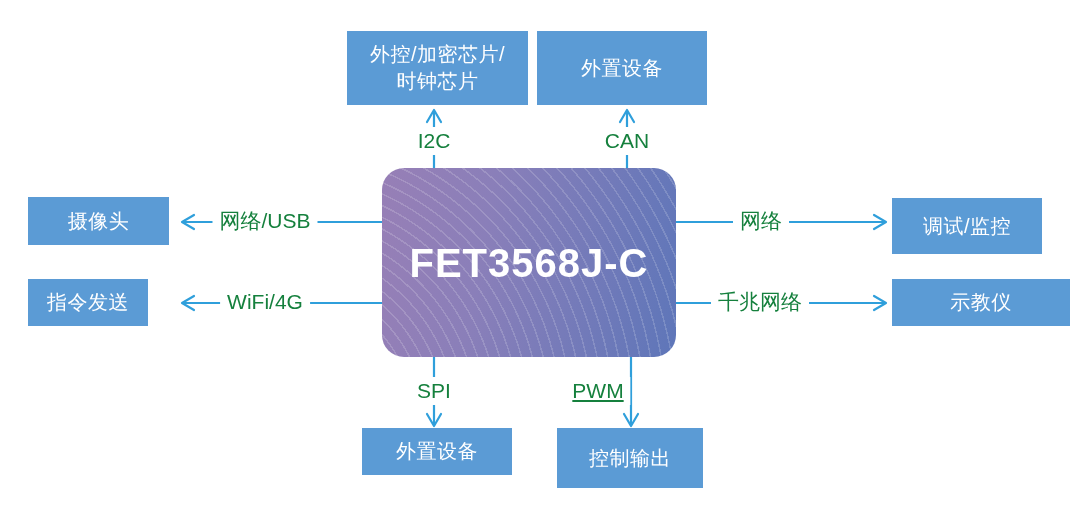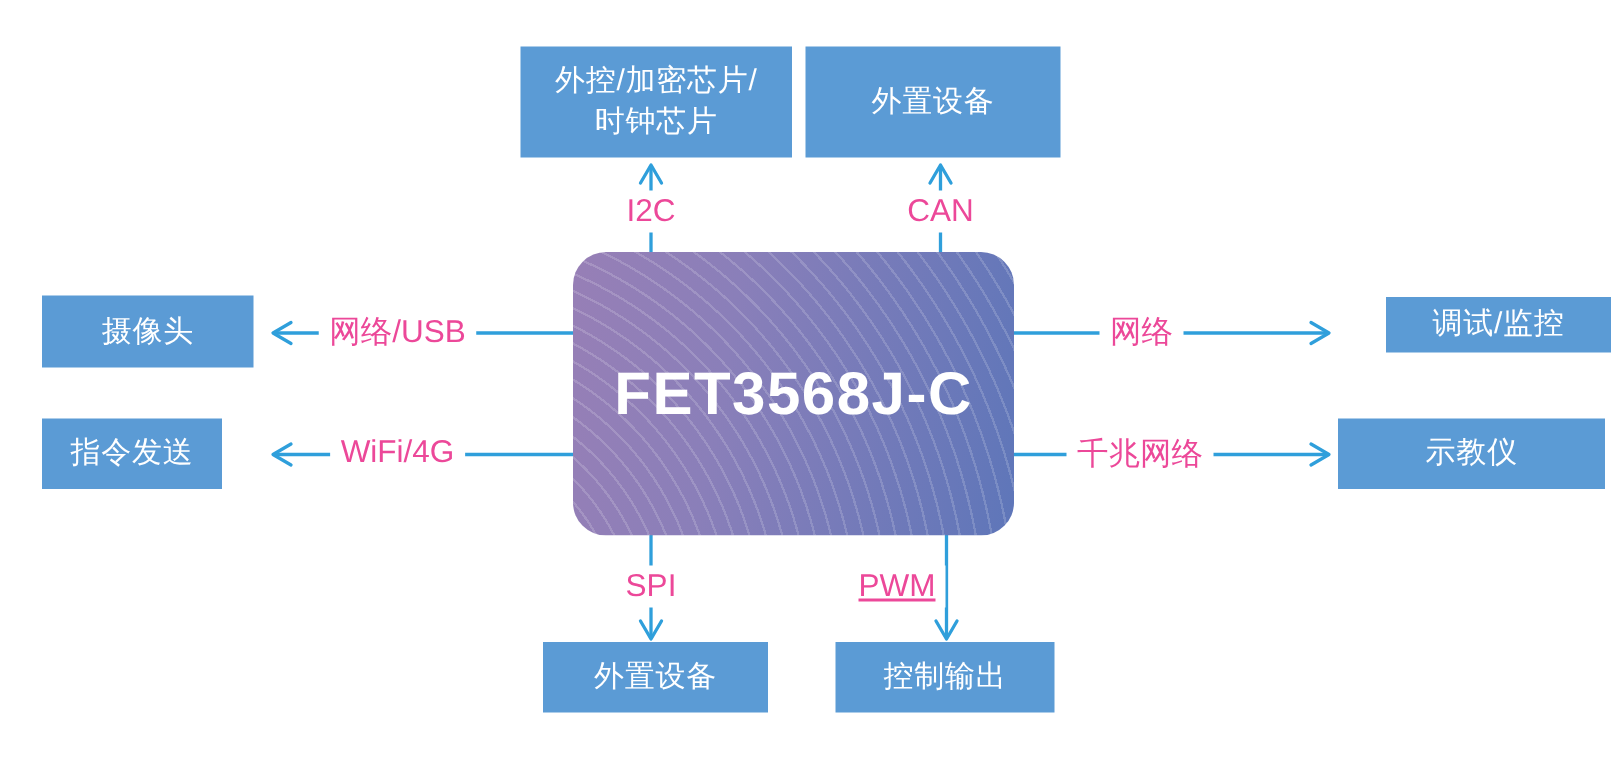--- a/index.html
+++ b/index.html
@@ -26,24 +26,24 @@
     text-align: center;
     font-size: 20px;
     line-height: 27px;
     white-space: pre-line;
     letter-spacing: 0.5px;
   }
   .pos-top1    { left: 347px; top: 31px;  width: 181px; height: 74px; }
   .pos-top2    { left: 537px; top: 31px;  width: 170px; height: 74px; }
   .pos-left1   { left: 28px;  top: 197px; width: 141px; height: 48px; }
   .pos-left2   { left: 28px;  top: 279px; width: 120px; height: 47px; }
-  .pos-right1  { left: 924px; top: 198px; width: 150px; height: 37px; }
+  .pos-right1  { left: 892px; top: 198px; width: 150px; height: 56px; }
   .pos-right2  { left: 892px; top: 279px; width: 178px; height: 47px; }
   .pos-bottom1 { left: 362px; top: 428px; width: 150px; height: 47px; }
-  .pos-bottom2 { left: 557px; top: 428px; width: 146px; height: 47px; }
+  .pos-bottom2 { left: 557px; top: 428px; width: 146px; height: 60px; }
 
   
   .core {
     position: absolute;
     left: 382px;
     top: 168px;
     width: 294px;
     height: 189px;
     border-radius: 22px;
     background-image:
@@ -87,21 +87,21 @@
     fill: none;
     stroke-linecap: round;
     stroke-linejoin: round;
   }
 
   
   .link-label {
     position: absolute;
     transform: translate(-50%, -50%);
     background: #ffffff;
-    color: #ec4899;
+    color: #15803d;
     font-size: 21px;
     padding: 2px 7px;
     white-space: nowrap;
   }
 </style>
 </head>
 <body>
 
 <div class="canvas">
 

